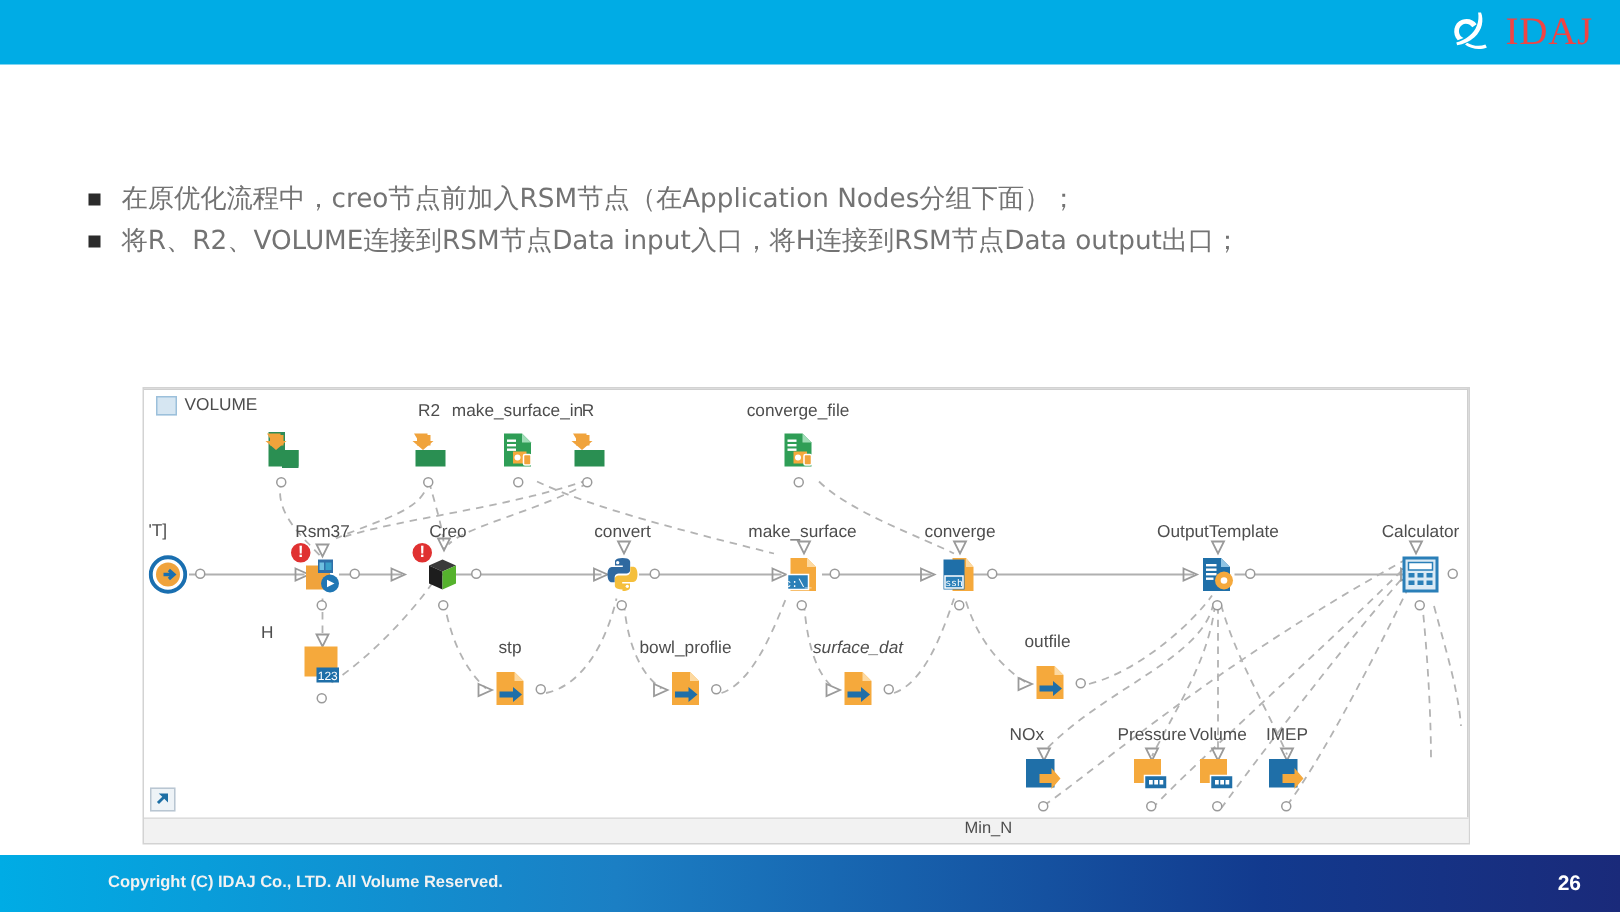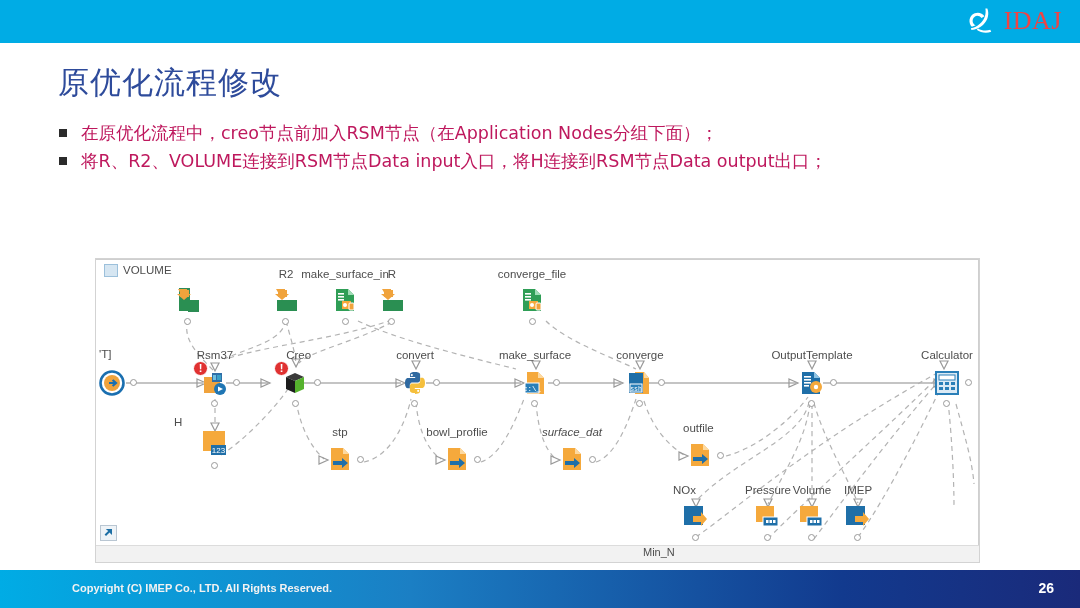--- a/index.html
+++ b/index.html
@@ -28,21 +28,21 @@
   
   .slide-title {
     position: absolute; left: 58px; top: 62px;
     font-size: 31px; color: #2e4b9b; letter-spacing: 1px;
     font-family: "DejaVu Sans", sans-serif; font-weight: 400;
   }
 
   
   .bullets {
     position: absolute; left: 58px; top: 120px; width: 975px;
-    font-size: 17.5px; line-height: 27px; color: #be185d;
+    font-size: 17.5px; line-height: 27px; color: #737373;
     font-family: "DejaVu Sans", sans-serif;
   }
   .bullet { position: relative; padding-left: 23px; margin-bottom: 1px; }
   .bullet .sq {
     position: absolute; left: 1px; top: 9px;
     width: 8px; height: 8px; background: #2b2b2b;
   }
   .bullet .cont { display: block; padding-left: 0; }
 
   
@@ -134,21 +134,20 @@
   <div class="header-bar"></div>
   <div class="logo-wrap">
     <svg class="logo-mark" viewBox="0 0 34 30">
       <path d="M6 21 C2 17, 3 9, 9 7 C13 5.5, 17 7, 19 10 L16 12 C14 9.5, 11 9, 9 10.5 C5.5 13, 6.5 18, 10 19.5 Z" fill="#ffffff"></path>
       <path d="M20 2 C21 8, 19 14, 14 18 C11 20.5, 8 22, 5 22.5 L5.6 24.4 C10 23.8, 14 22, 17.5 19 C23 14, 24 7, 22 2 Z" fill="#ffffff"></path>
       <path d="M11 24 C15 27, 21 28, 26 26 L25 24 C21 25.5, 16 25, 12.5 22.7 Z" fill="#ffffff"></path>
     </svg>
     <span class="logo-text">IDAJ</span>
   </div>
 
-  <div class="slide-title">原优化流程修改</div>
 
   <div class="bullets">
     <div class="bullet">
       <span class="sq"></span>
       <span>在原优化流程中，creo节点前加入RSM节点（在Application Nodes分组下面）；</span>
     </div>
     <div class="bullet">
       <span class="sq"></span>
       <span>将R、R2、VOLUME连接到RSM节点Data input入口，将H连接到RSM节点Data output出口；</span>
     </div>
@@ -553,17 +552,17 @@
       </div>
       <div class="port" style="left:31px;top:9px;"></div>
       <div class="port" style="left:9px;top:30px;"></div>
     </div>
 
     <div style="position:absolute;left:547px;top:287px;font-size:11px;color:#4d4d4d;">Min_N</div>
   </div>
 
 
   <div class="footer">
-    <div class="copyright">Copyright (C)  IMEP Co., LTD. All Rights Reserved.</div>
+    <div class="copyright">Copyright (C)  IDAJ Co., LTD. All Volume Reserved.</div>
     <div class="page-num">26</div>
   </div>
 
 </div>
 
 </body></html>

